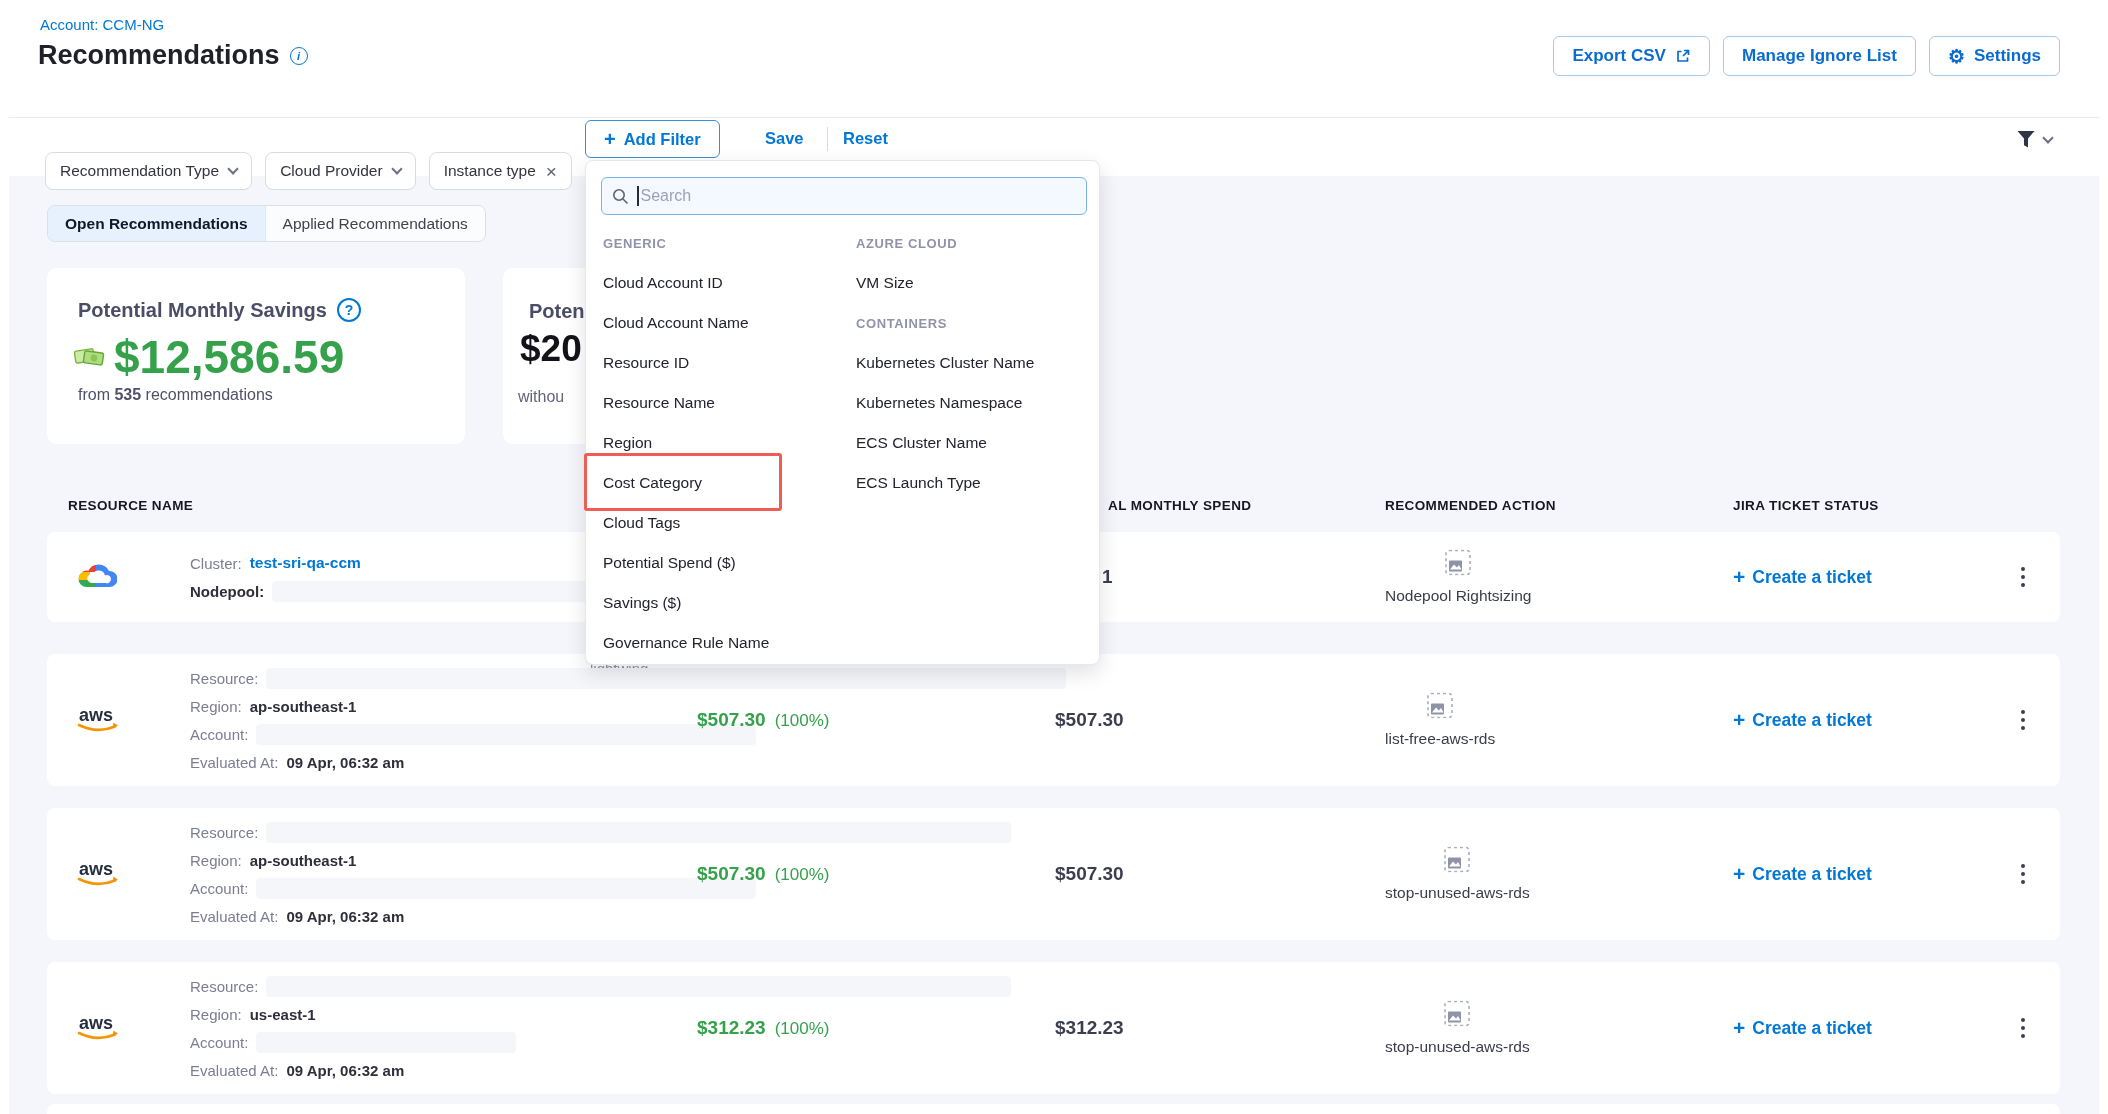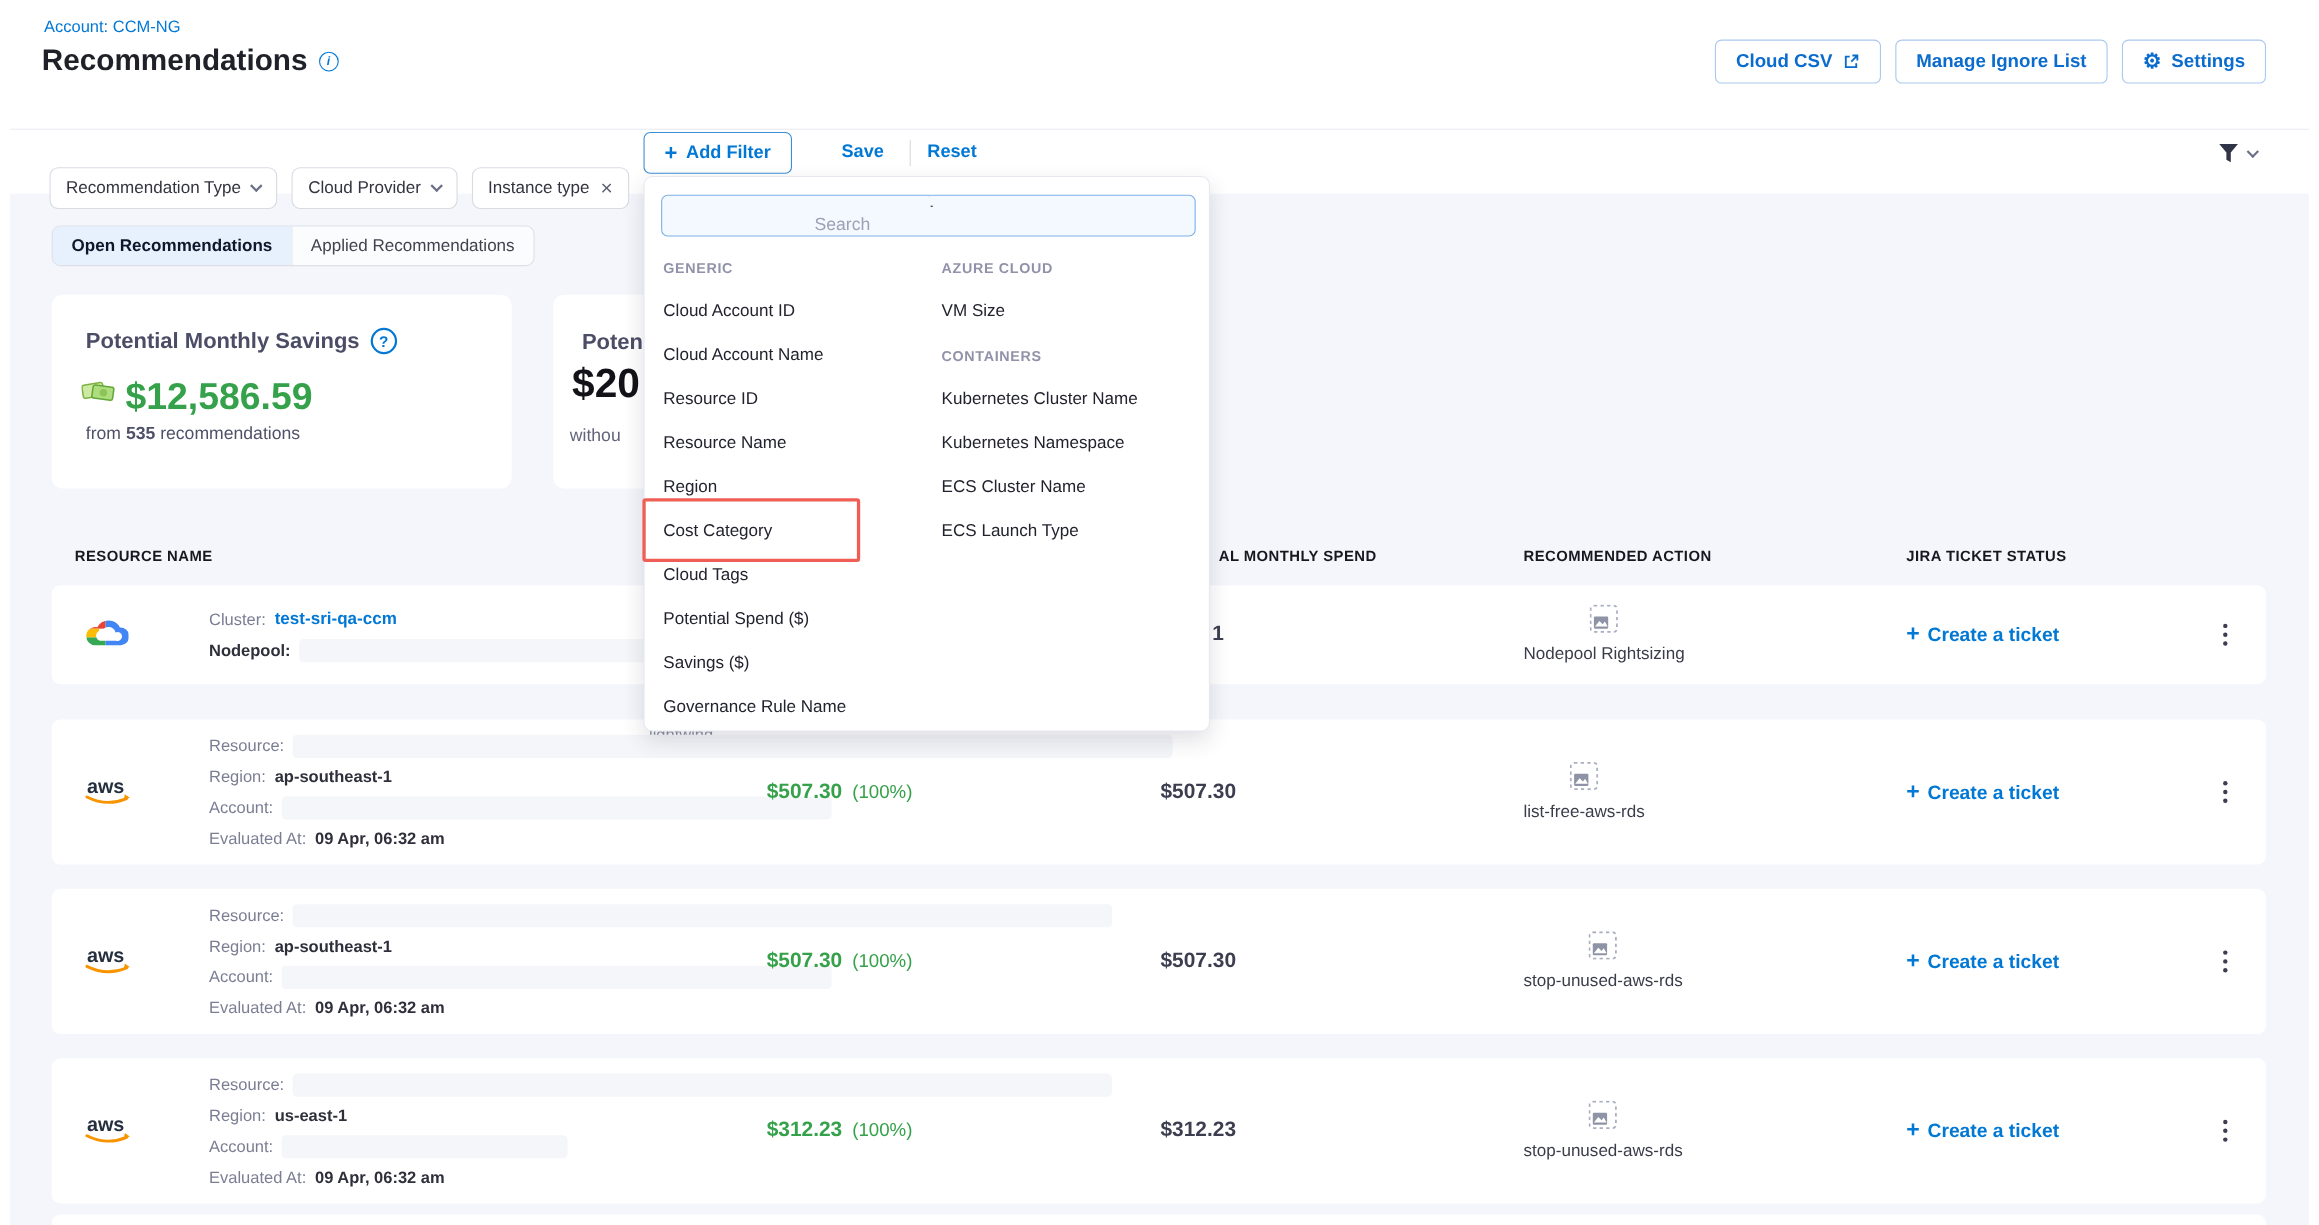--- a/index.html
+++ b/index.html
@@ -40,21 +40,21 @@
   .tab.active { background:#e7f1fd; color:#0f172a; font-weight:bold; }
   .tab.inactive { background:#fbfcfd; color:#40424f; border-left:1px solid #e3e6ec; }
 
   .card { background:#fff; border-radius:10px; z-index:1; }
   .card1 { left:47px; top:268px; width:418px; height:176px; }
   .card2 { left:503px; top:268px; width:420px; height:176px; }
   .c-title { left:31px; top:30px; font-size:20px; font-weight:bold; color:#4b4d66; display:flex; align-items:center; gap:10px;}
   .help-circ { width:24px; height:24px; border:2px solid #0278d5; border-radius:50%; color:#0278d5;
     font-size:14px; font-weight:bold; display:flex; align-items:center; justify-content:center; }
   .c-valrow { left:27px; top:62px; display:flex; align-items:center; gap:8px; }
-  .c-value { font-size:34px; font-weight:bold; color:#35a14a;margin-top:12px; }
+  .c-value { font-size:46px; font-weight:bold; color:#35a14a; }
   .c-sub { left:31px; top:118px; font-size:16px; color:#4f5168; }
   .c2-title { left:26px; top:32px; font-size:20px; font-weight:bold; color:#4b4d66; }
   .c2-value { left:17px; top:60px; font-size:37px; font-weight:bold; color:#121218; }
   .c2-sub { left:15px; top:120px; font-size:16px; color:#62647a; }
 
   
   .thead { font-size:13.5px; font-weight:bold; color:#17181f; letter-spacing:.4px; z-index:1; }
   .row { left:47px; width:2013px; background:#fff; border-radius:8px; position:absolute; z-index:1; }
   .rc { position:absolute; top:50%; transform:translateY(-50%); }
   .line { display:flex; align-items:center; gap:8px; height:28px; font-size:15px; }
@@ -69,21 +69,21 @@
   .jira { display:flex; align-items:center; gap:7px; font-size:17.5px; font-weight:bold; color:#0278d5; cursor:pointer;}
   .jira .plus { font-size:21px; font-weight:bold; }
   .kebab { display:flex; flex-direction:column; gap:4px; cursor:pointer; padding:6px; }
   .kebab i { width:4px; height:4px; border-radius:50%; background:#3b3e4f; }
   .frag { color:#8a8da0; font-size:15px; }
 
   
   .panel { left:585px; top:160px; width:515px; height:505px; background:#fff; border:1px solid #e6e8ef;
     border-radius:8px; box-shadow:0 8px 20px rgba(40,41,61,.14); z-index:50; }
   .search-box { left:15px; top:16px; width:486px; height:38px; background:#f3f9ff; border:1.6px solid #7cb1e8;
-    border-radius:6px; display:flex; align-items:center; padding:0 10px; gap:8px;flex-direction:column; }
+    border-radius:6px; display:flex; align-items:center; padding:0 10px; gap:8px; }
   .search-box input { flex:1; border:none; outline:none; background:transparent; font-size:16px; color:#2a2a33;
     font-family:"Liberation Sans",sans-serif; }
   .search-box input::placeholder { color:#9ea0b5; }
   .caret { width:1.5px; height:20px; background:#2a2a33; margin-right:-6px; }
   .dd-col { position:absolute; top:62px; }
   .dd-col-l { left:17px; width:250px; }
   .dd-col-r { left:270px; width:240px; }
   .dd-head { height:40px; display:flex; align-items:center; font-size:13px; font-weight:bold;
     color:#9092a9; letter-spacing:.6px; }
   .dd-item { height:40px; display:flex; align-items:center; font-size:15.5px; color:#22232e; cursor:pointer; }
@@ -100,21 +100,21 @@
 
 <a class="abs breadcrumb">Account: CCM-NG</a>
 
 <div class="abs page-title-row">
   <span class="page-title">Recommendations</span>
   <span class="info-circ">i</span>
 </div>
 
 <div class="abs hdr-actions">
   <button class="hbtn">
-    <span>Cloud CSV</span>
+    <span>Export CSV</span>
     <svg width="16" height="16" viewBox="0 0 16 16">
       <path d="M6.5 3.5 H3 v9.5 h9.5 V9.5" fill="none" stroke="#0b6cce" stroke-width="1.7"></path>
       <path d="M9 2.5 h4.5 v4.5 M13.2 2.8 L8 8" fill="none" stroke="#0b6cce" stroke-width="1.7"></path>
     </svg>
   </button>
   <button class="hbtn">
     <span>Manage Ignore List</span>
   </button>
   <button class="hbtn">
     <span style="font-size:19px;line-height:1;">⚙</span>

